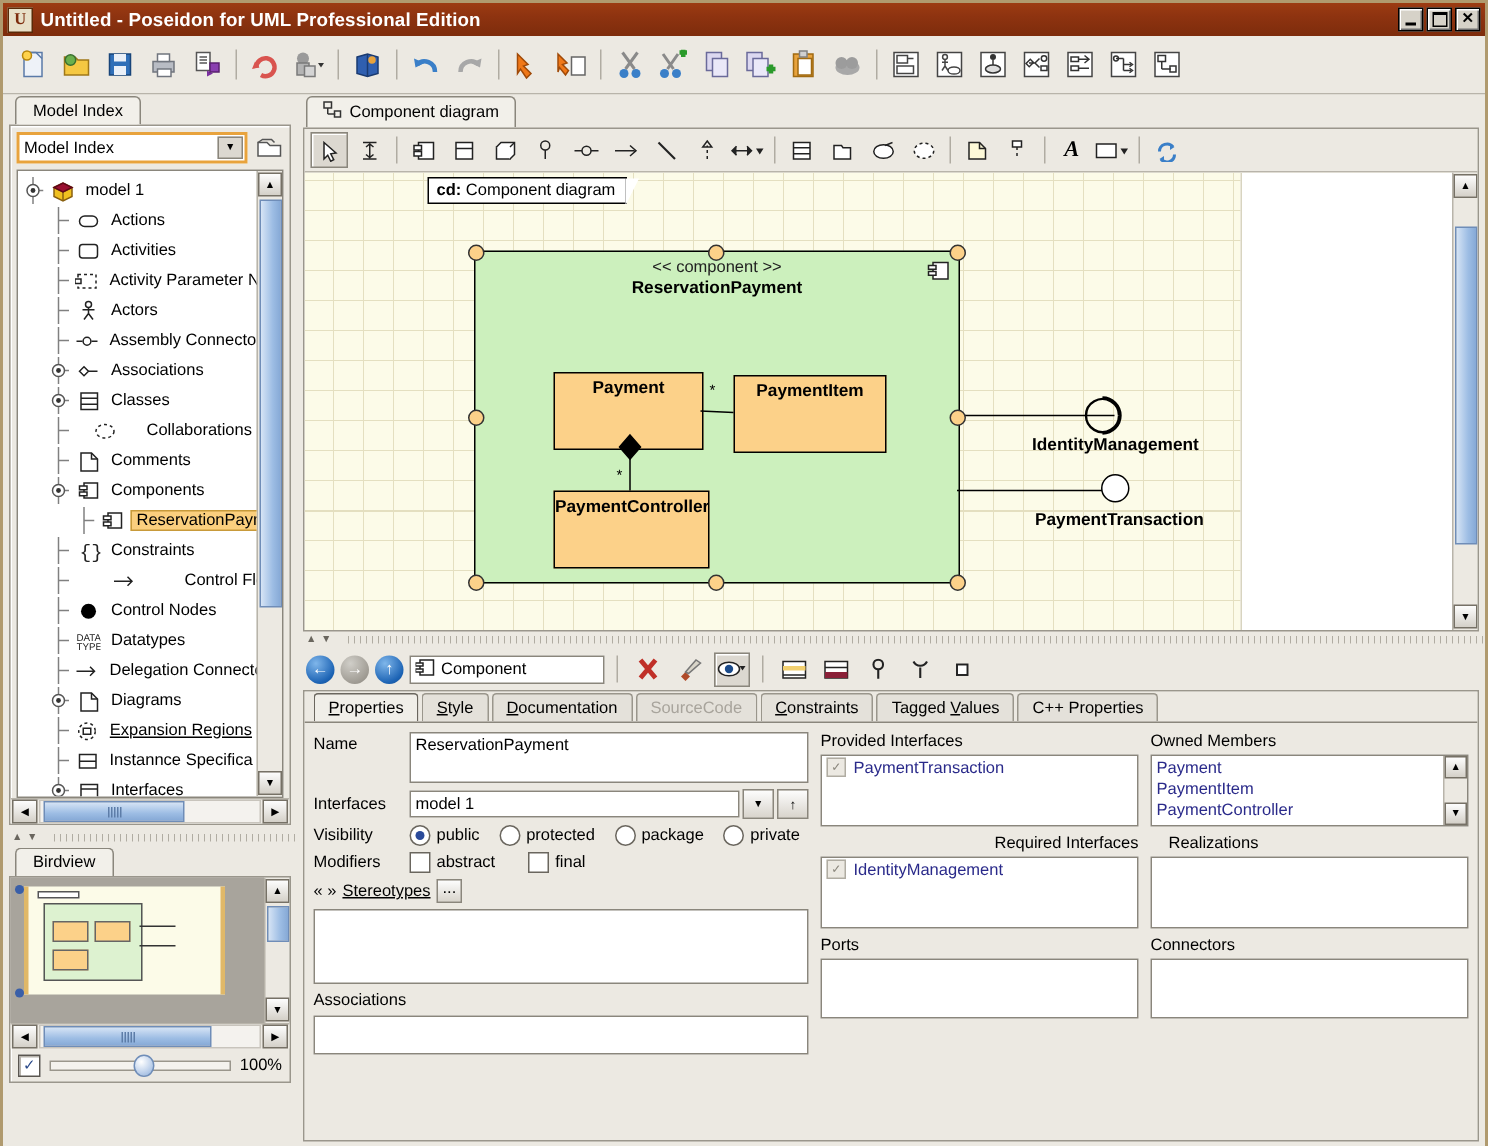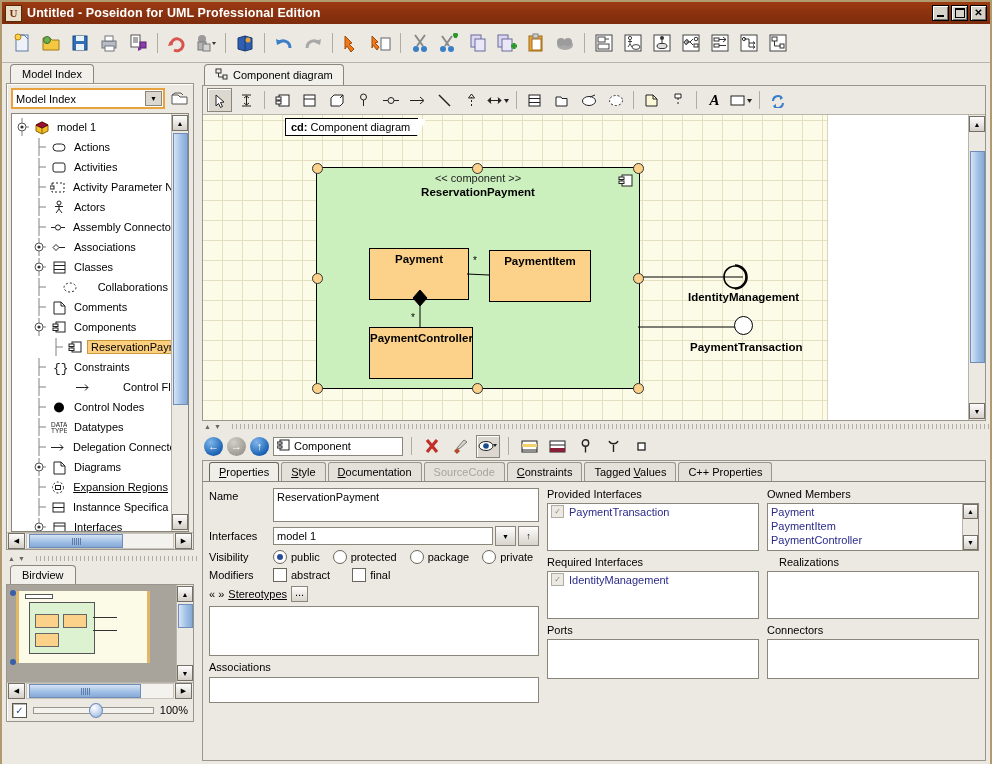--- a/index.html
+++ b/index.html
@@ -1145,21 +1145,21 @@
 
           <div class="pcol-right">
             <div style="flex:1;display:flex;flex-direction:column;gap:1px;">
               <div class="grouplbl">Provided Interfaces</div>
               <div class="listbox" style="height:46px;">
                 <div class="listitem">
                   <span class="lchk">✓</span>
                   <span>PaymentTransaction</span>
                 </div>
               </div>
-              <div class="grouplbl" style="margin-top:4px;">Required Interfaces</div>
+              <div class="grouplbl" style="margin-top:4px;text-align:right;">Required Interfaces</div>
               <div class="listbox" style="height:46px;">
                 <div class="listitem">
                   <span class="lchk">✓</span>
                   <span>IdentityManagement</span>
                 </div>
               </div>
               <div class="grouplbl" style="margin-top:4px;">Ports</div>
               <div class="listbox" style="height:38px;"></div>
             </div>
 

